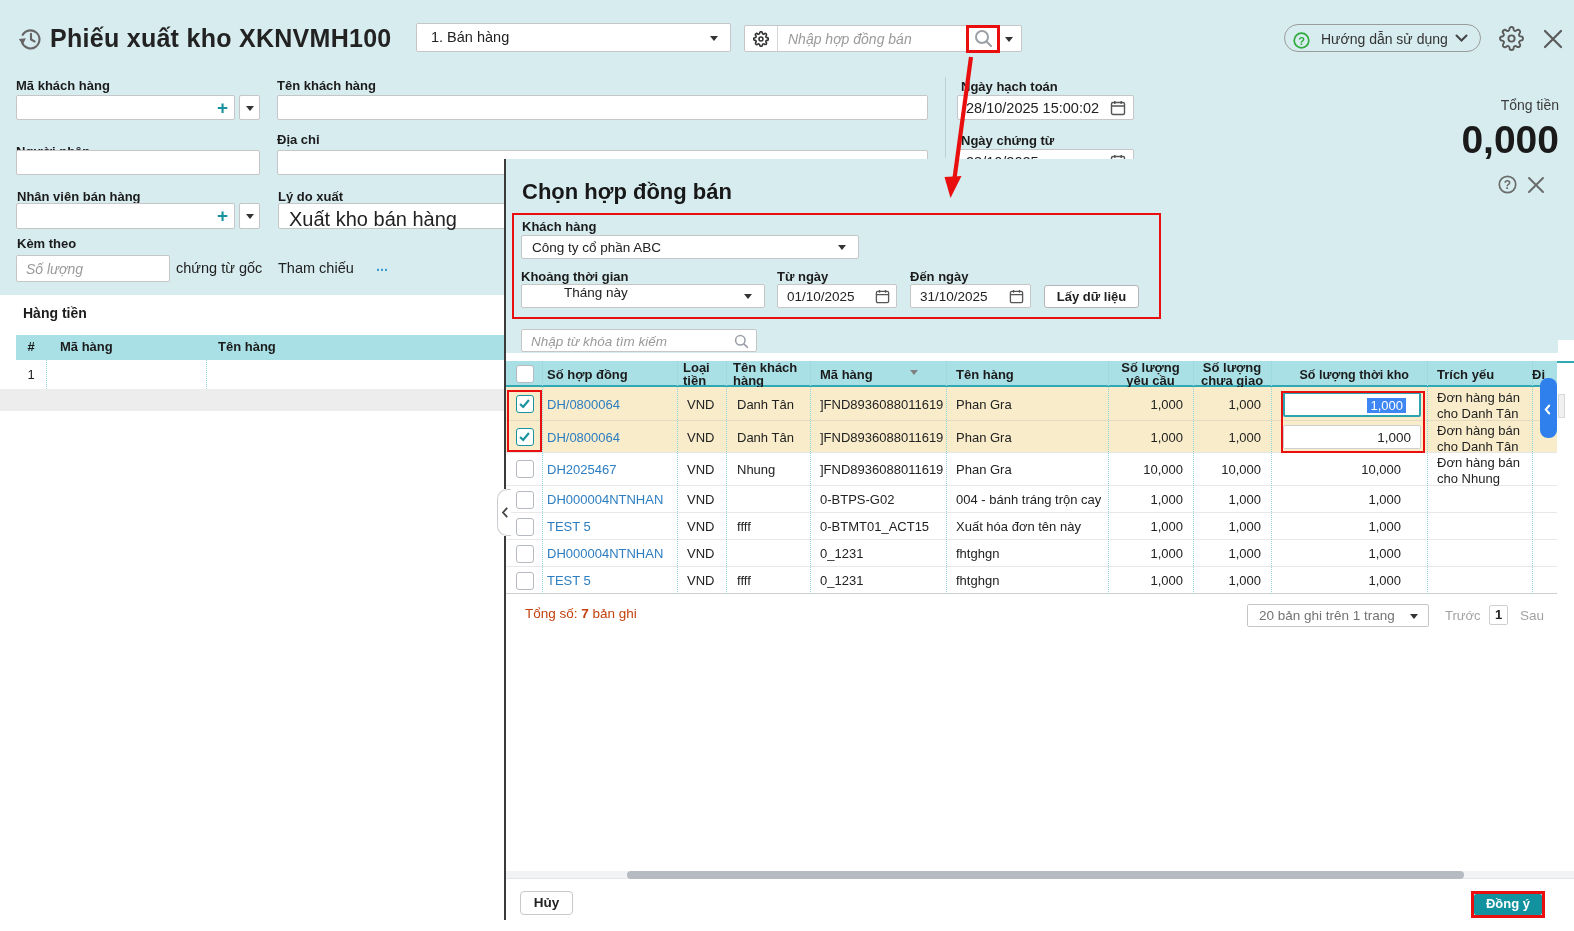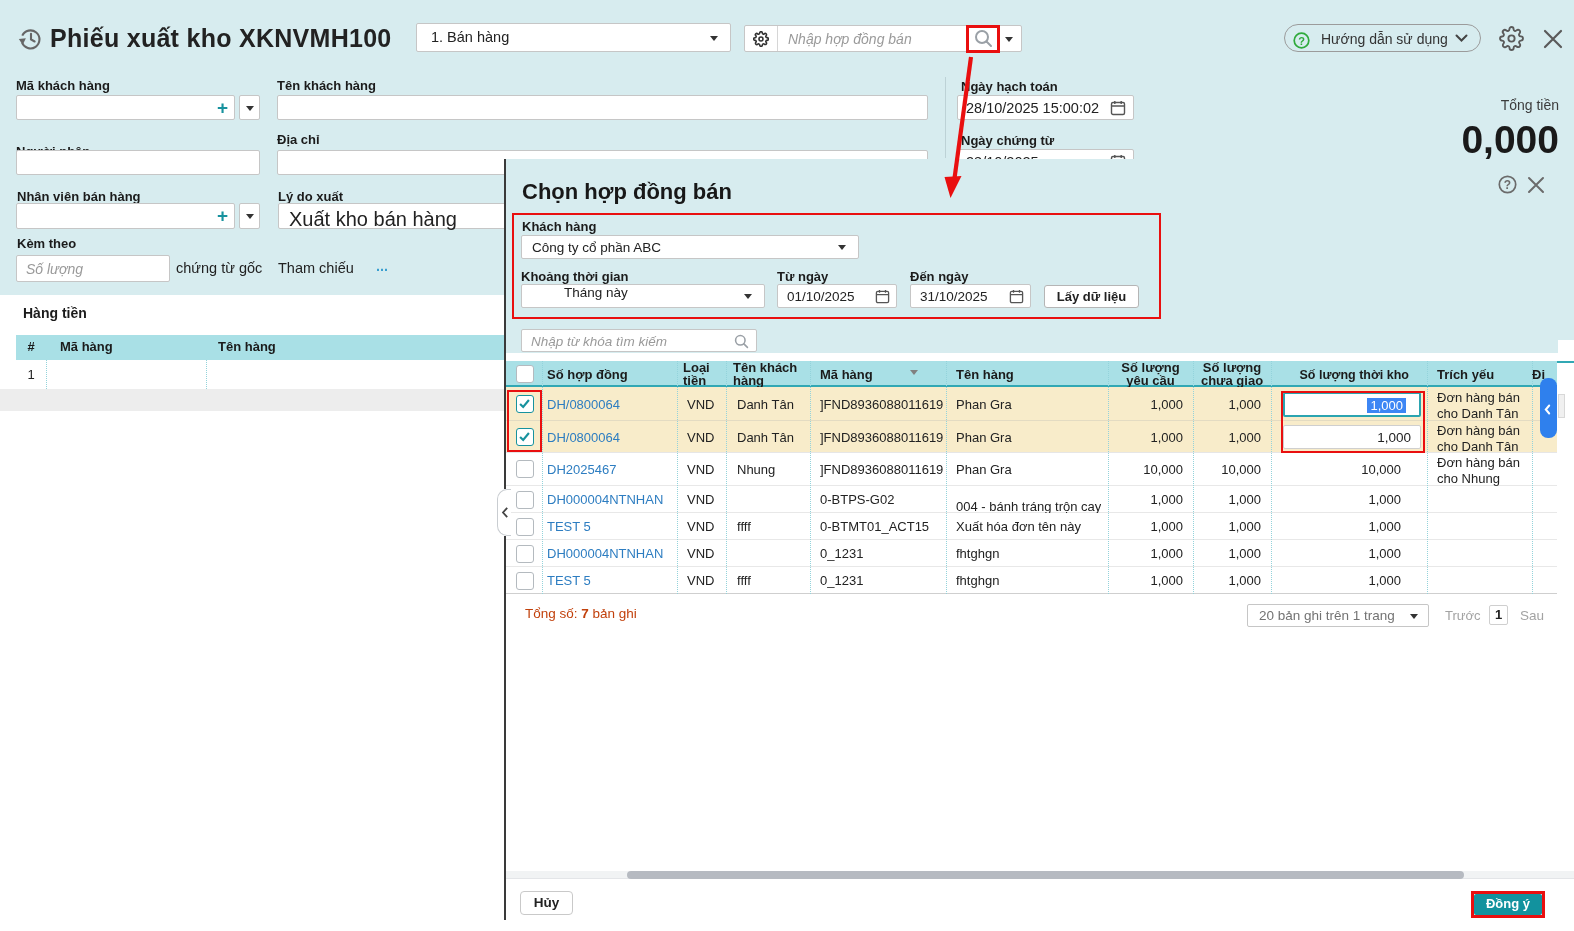--- a/index.html
+++ b/index.html
@@ -230,21 +230,21 @@
     <div class="cell num" style="left:602px;top:9px;width:85px;">10,000</div>
     <div class="cell num" style="left:687px;top:9px;width:78px;">10,000</div>
     <div class="cell num" style="left:765px;top:9px;width:140px;padding-right:10px;">10,000</div>
     <div class="cell" style="left:931px;top:2px;line-height:15.5px;white-space:normal;">Đơn hàng bán<br>cho Nhung</div>
   </div>
   <div class="abs" style="left:506px;top:486px;width:1051px;height:27px;background:#fff;border-bottom:1px solid #e8e8e8;">
     <div class="cb" style="left:10px;top:5px;"></div>
     <div class="cell link" style="left:41px;top:6px;">DH000004NTNHAN</div>
     <div class="cell" style="left:181px;top:6px;">VND</div>
     <div class="cell" style="left:314px;top:6px;">0-BTPS-G02</div>
-    <div class="cell" style="left:450px;top:6px;margin-top:7px;">004 - bánh tráng trộn cay</div>
+    <div class="cell" style="left:450px;top:6px;">004 - bánh tráng trộn cay</div>
     <div class="cell num" style="left:602px;top:6px;width:85px;">1,000</div>
     <div class="cell num" style="left:687px;top:6px;width:78px;">1,000</div>
     <div class="cell num" style="left:765px;top:6px;width:140px;padding-right:10px;">1,000</div>
   </div>
   <div class="abs" style="left:506px;top:513px;width:1051px;height:27px;background:#fff;border-bottom:1px solid #e8e8e8;">
     <div class="cb" style="left:10px;top:5px;"></div>
     <div class="cell link" style="left:41px;top:6px;">TEST 5</div>
     <div class="cell" style="left:181px;top:6px;">VND</div>
     <div class="cell" style="left:231px;top:6px;">ffff</div>
     <div class="cell" style="left:314px;top:6px;">0-BTMT01_ACT15</div>

